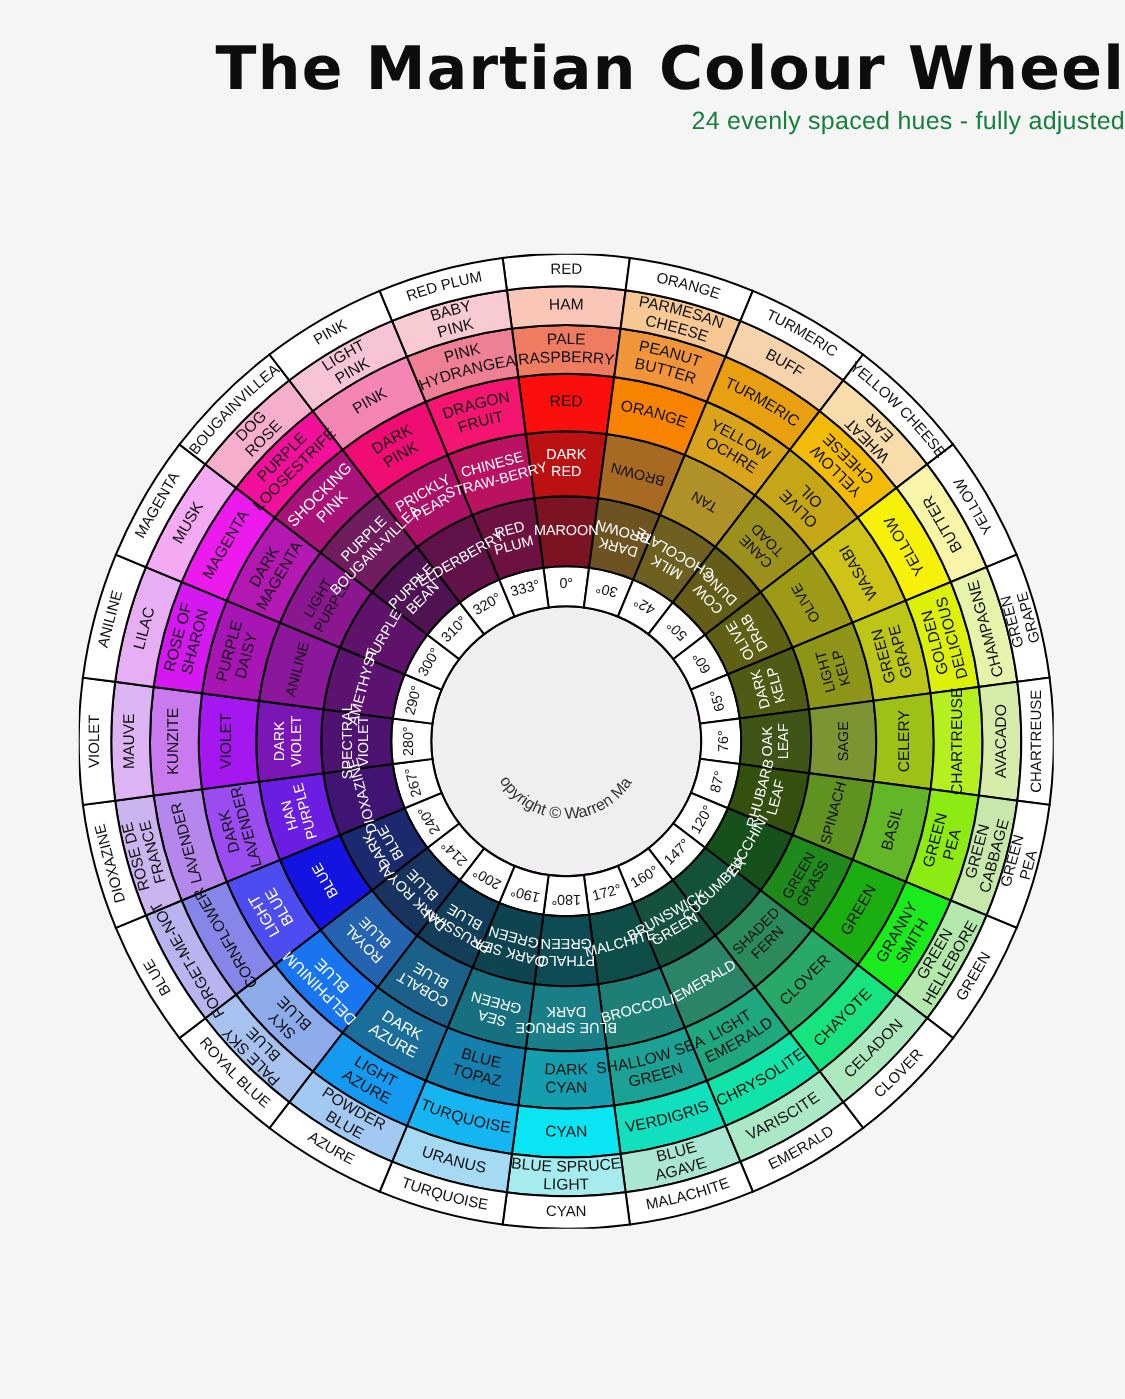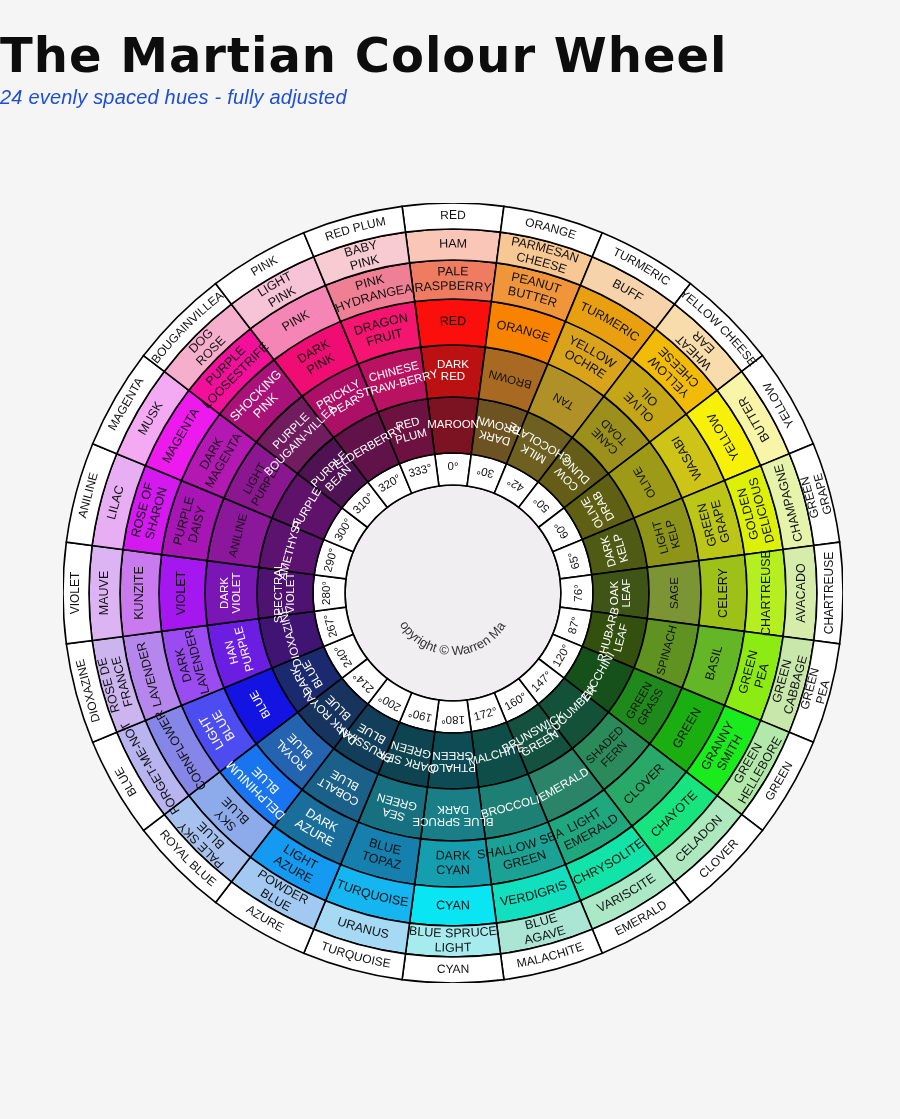--- a/index.html
+++ b/index.html
@@ -4,29 +4,29 @@
 <style>
   html,body{margin:0;padding:0;}
   body{
     width:900px;height:1119px;
     background:#f5f5f5;
     font-family:"Liberation Sans", sans-serif;
     overflow:hidden;
     position:relative;
   }
   #title-block{
-    position:absolute; left:0; top:30px; width:900px; text-align:left;
+    position:absolute; left:0; top:30px; width:900px; text-align:right;
   }
   #main-title{
     font-family:"DejaVu Sans", sans-serif;
     font-size:48px; font-weight:bold; color:#0d0d0d;
     letter-spacing:1px; line-height:1.05; margin:0;
   }
   #sub-title{
-    font-size:20px; color:#1d4ed8; margin-top:6px; letter-spacing:.2px;font-style:italic;
+    font-size:20px; color:#15803d; margin-top:6px; letter-spacing:.2px;
   }
   #wheel-wrap{
     position:absolute; left:63px; top:203px; width:780px; height:780px;
   }
   svg{display:block;}
   .seg{stroke:#000;stroke-width:1.6;}
   .lbl{font-family:"Liberation Sans", sans-serif;dominant-baseline:middle;text-anchor:middle;}
   .copyright{font-family:"Liberation Sans", sans-serif;font-size:13px;fill:#333;}
 </style>
 </head>

